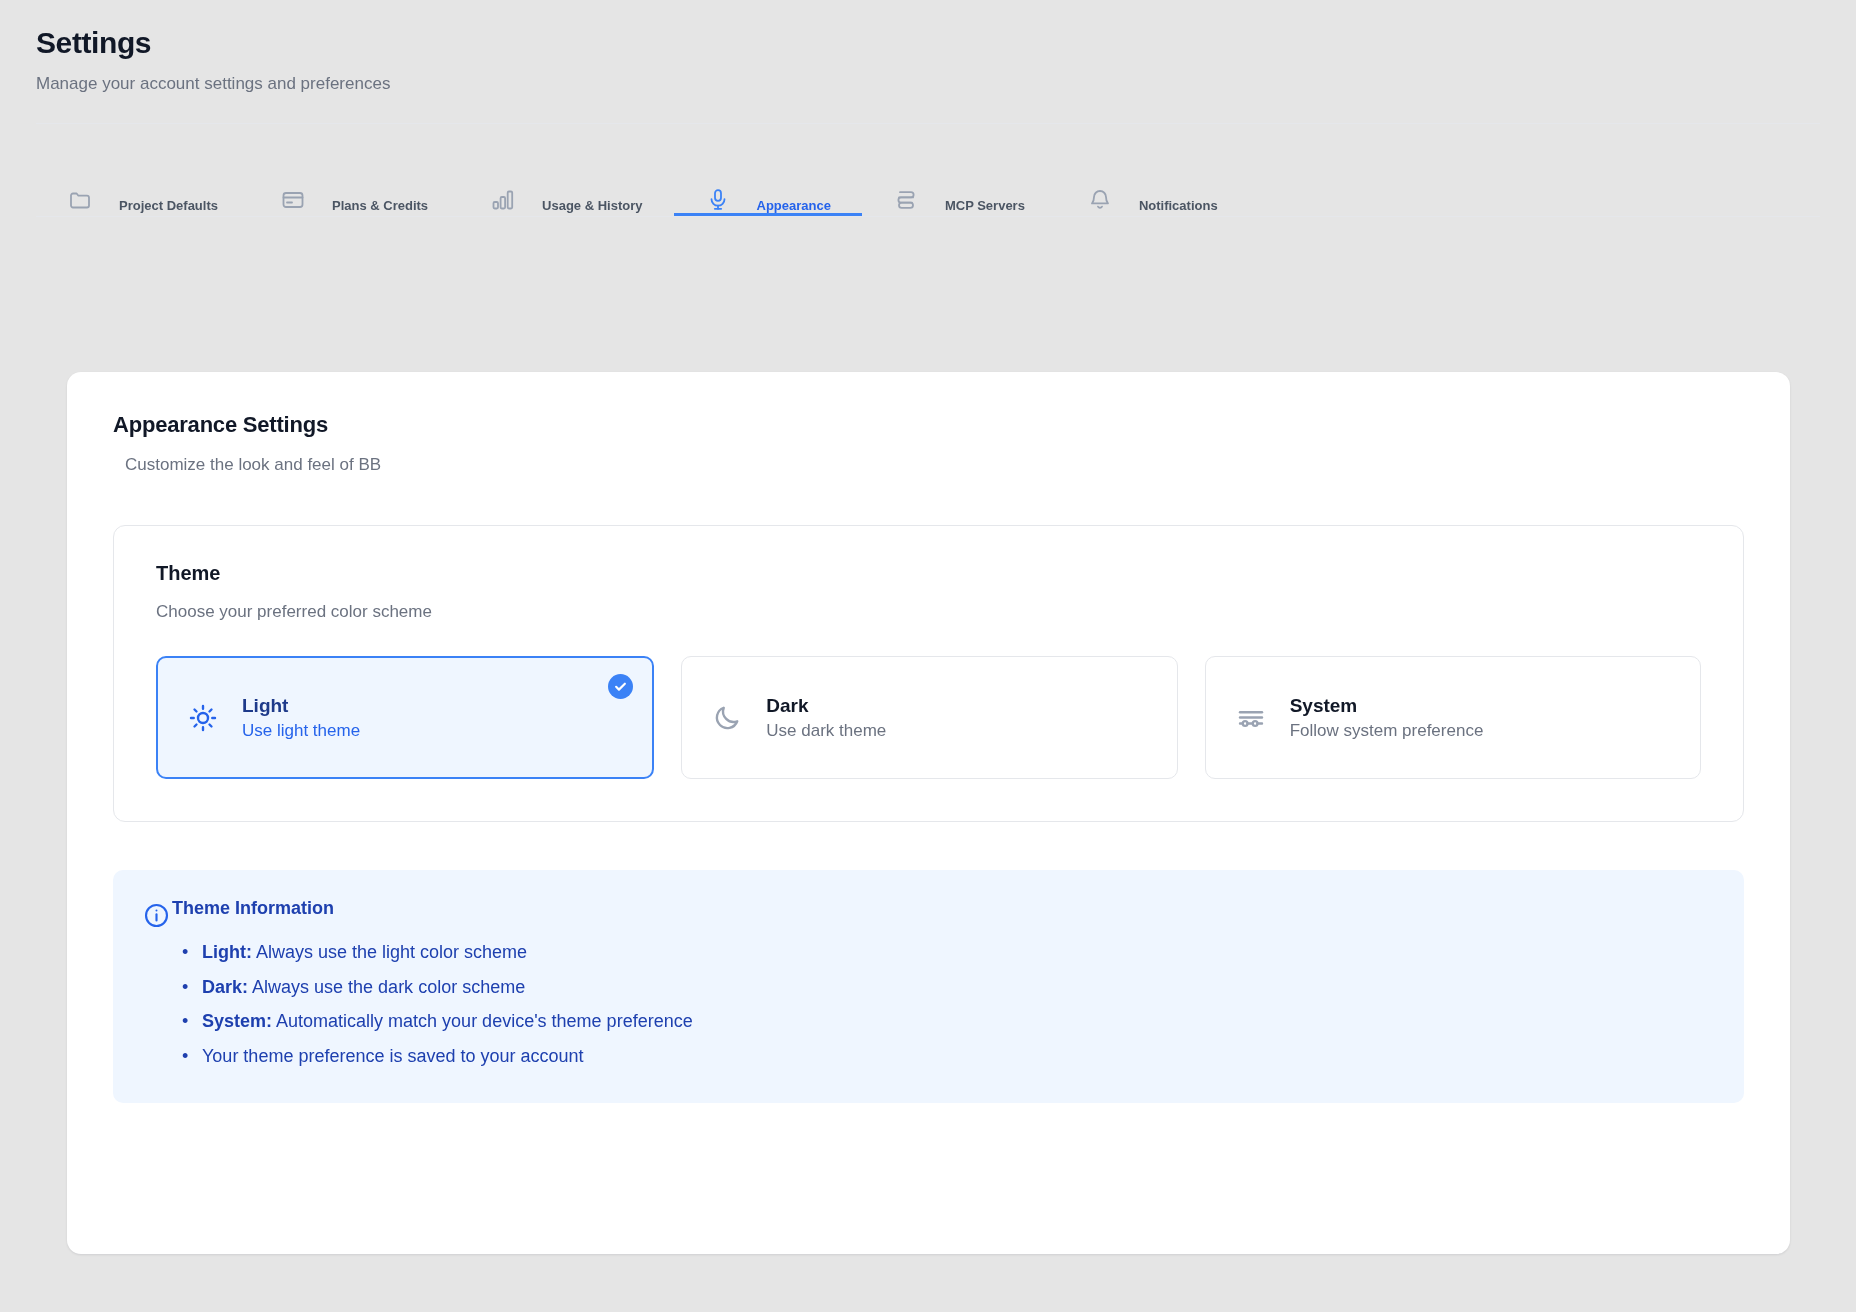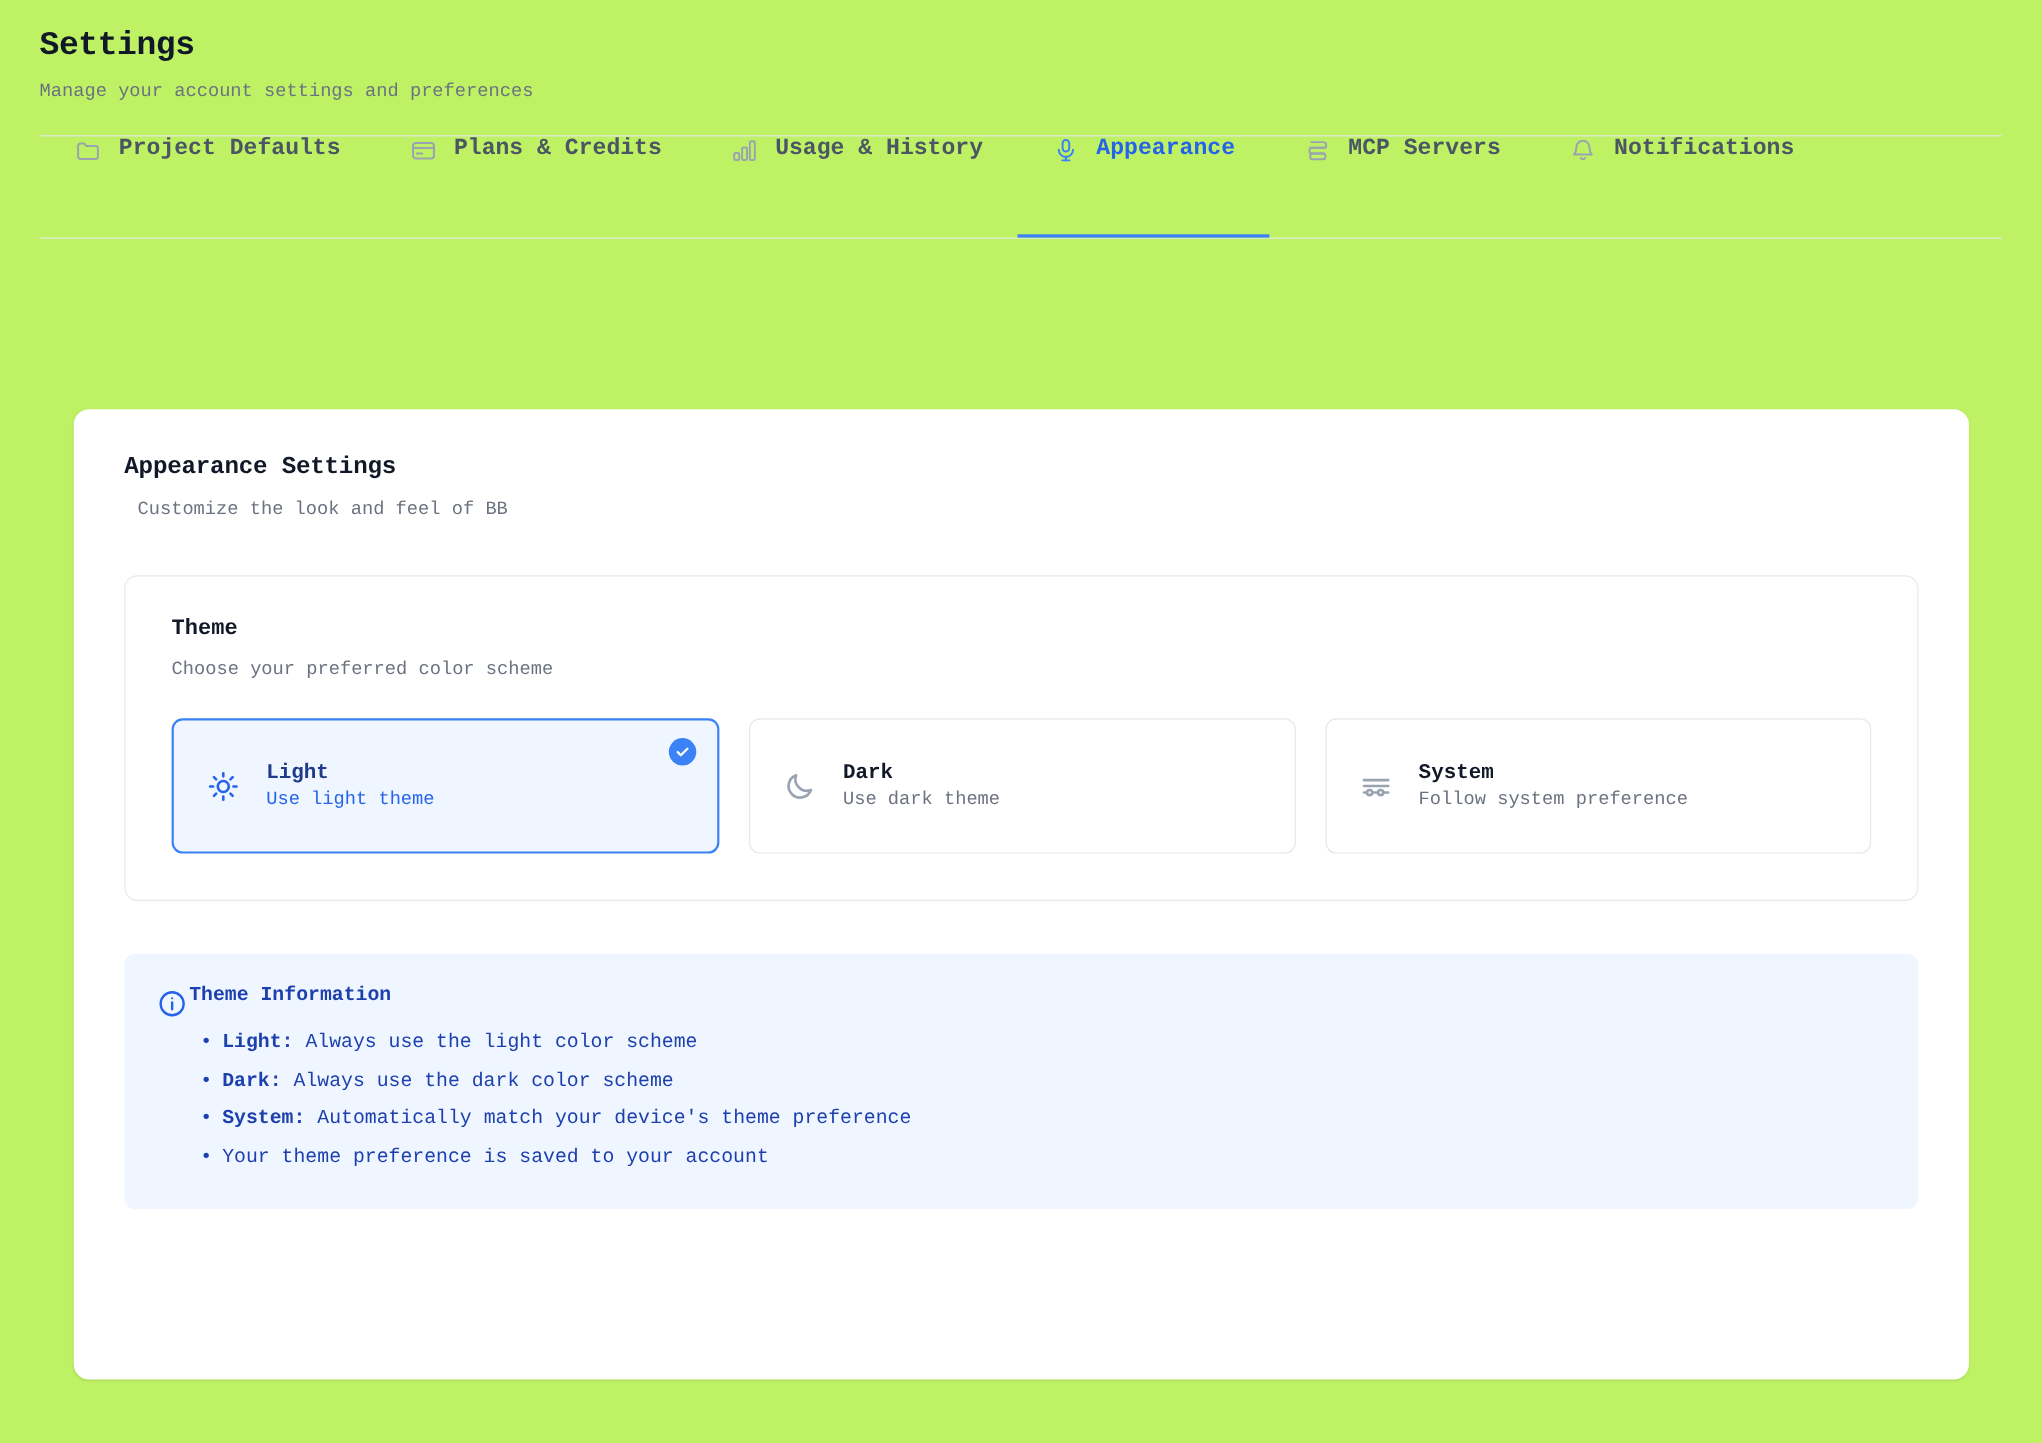--- a/index.html
+++ b/index.html
@@ -4,21 +4,21 @@
 <style>
   * { box-sizing: border-box; }
   html, body {
     margin: 0; padding: 0;
     width: 1856px; height: 1312px;
     background: #f8fafc;
     font-family: "Liberation Sans", sans-serif;
     -webkit-font-smoothing: antialiased;
   }
 
-  .page { width: 1856px; height: 1312px; position: relative; background: #bef264; overflow: hidden; font-family: Liberation Mono, monospace; }
+  .page { width: 1856px; height: 1312px; position: relative; background: #e5e5e5; overflow: hidden; }
 
   
   .page-header { padding: 26px 36px 0 36px; }
   .page-title {
     font-size: 30px; font-weight: 700; color: #111827;
     letter-spacing: -0.4px; margin: 0 0 14px 0; line-height: 1.1;
   }
   .page-subtitle {
     font-size: 17px; color: #6b7280; margin: 0; line-height: 1.3;
   }
@@ -28,23 +28,23 @@
   }
 
   
   .tabs {
     display: flex; align-items: stretch;
     margin: 0 36px;
     border-bottom: 1px solid #e5e7eb;
     height: 93px;
   }
   .tab {
-    display: flex; align-items: flex-start; gap: 15px;
+    display: flex; align-items: flex-end; gap: 26px;
     padding: 0 31px;
-    font-size: 21px; font-weight: 600; color: #4b5563;
+    font-size: 13px; font-weight: 600; color: #4b5563;
     cursor: pointer; position: relative;
     border-bottom: 3px solid transparent;
     white-space: nowrap;
   }
   .tab .tab-ico { display: flex; align-items: center; justify-content: center; width: 26px; height: 26px; color: #9aa3b2; flex: none;}
   .tab.active { color: #2563eb; border-bottom-color: #3b82f6; }
   .tab.active .tab-ico { color: #3b82f6; }
 
   
   .main-card {

